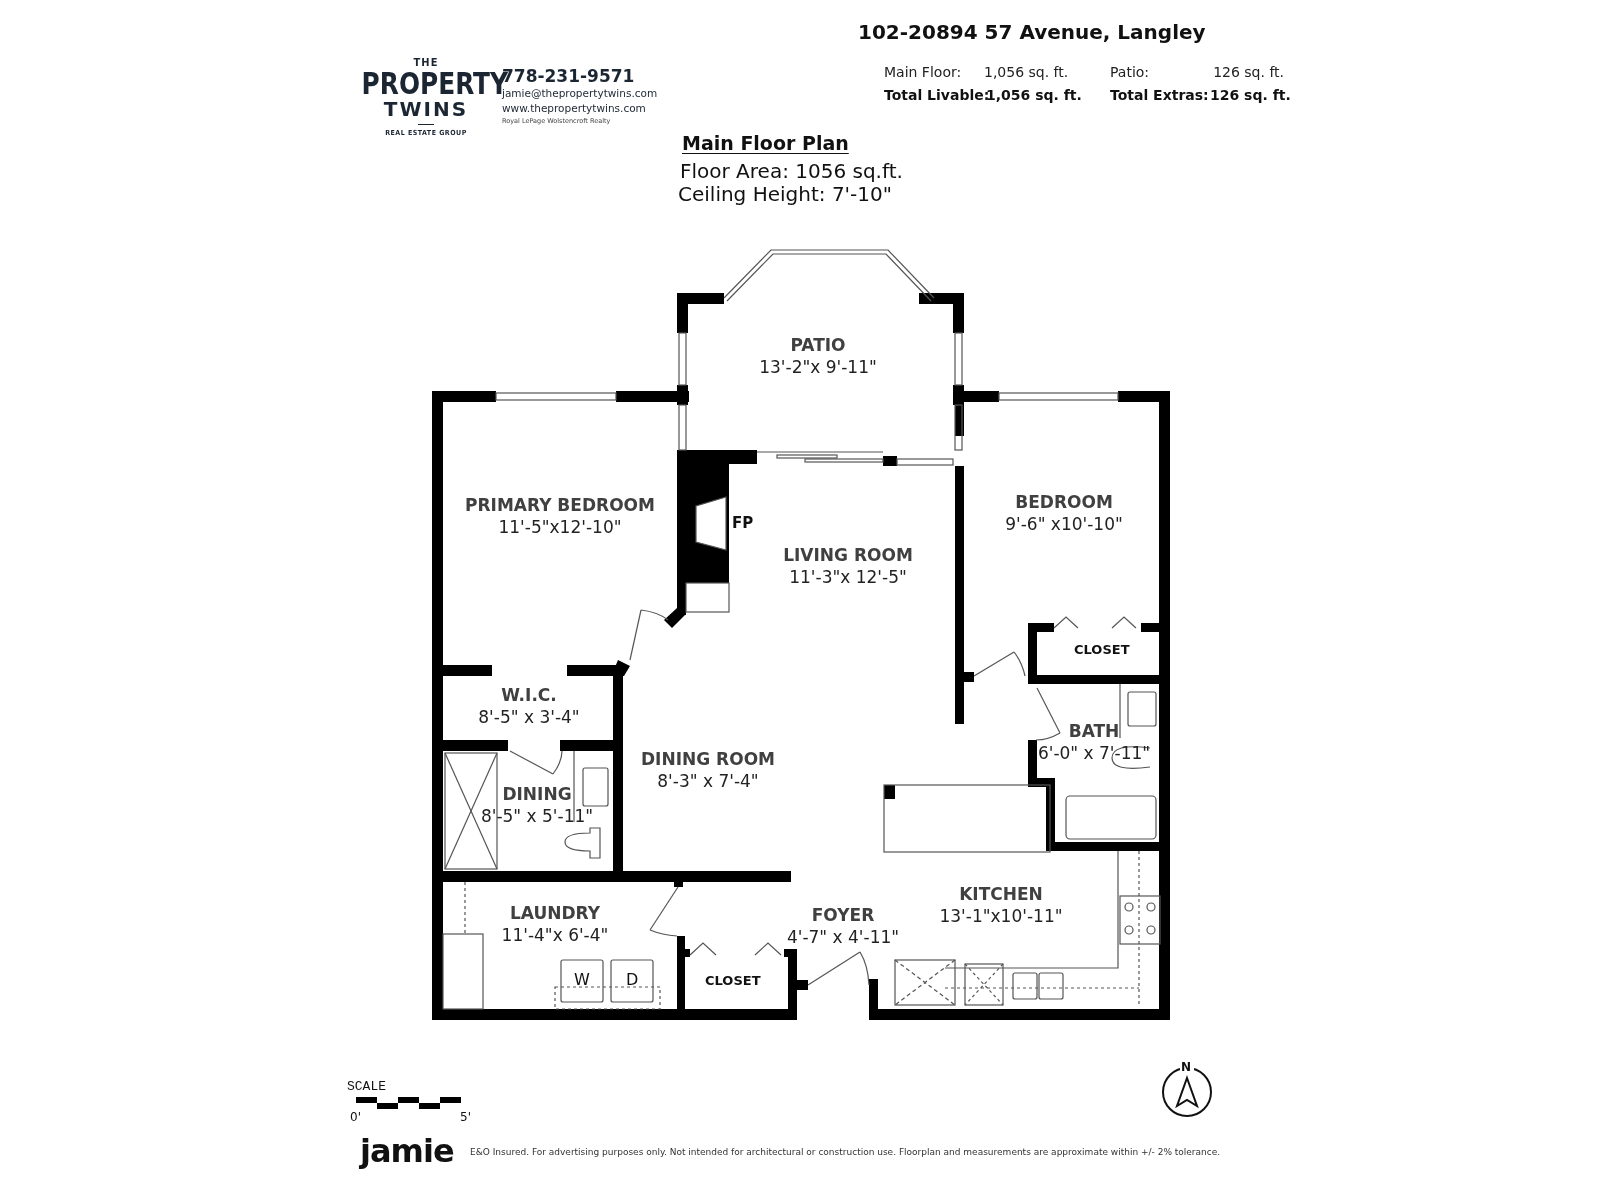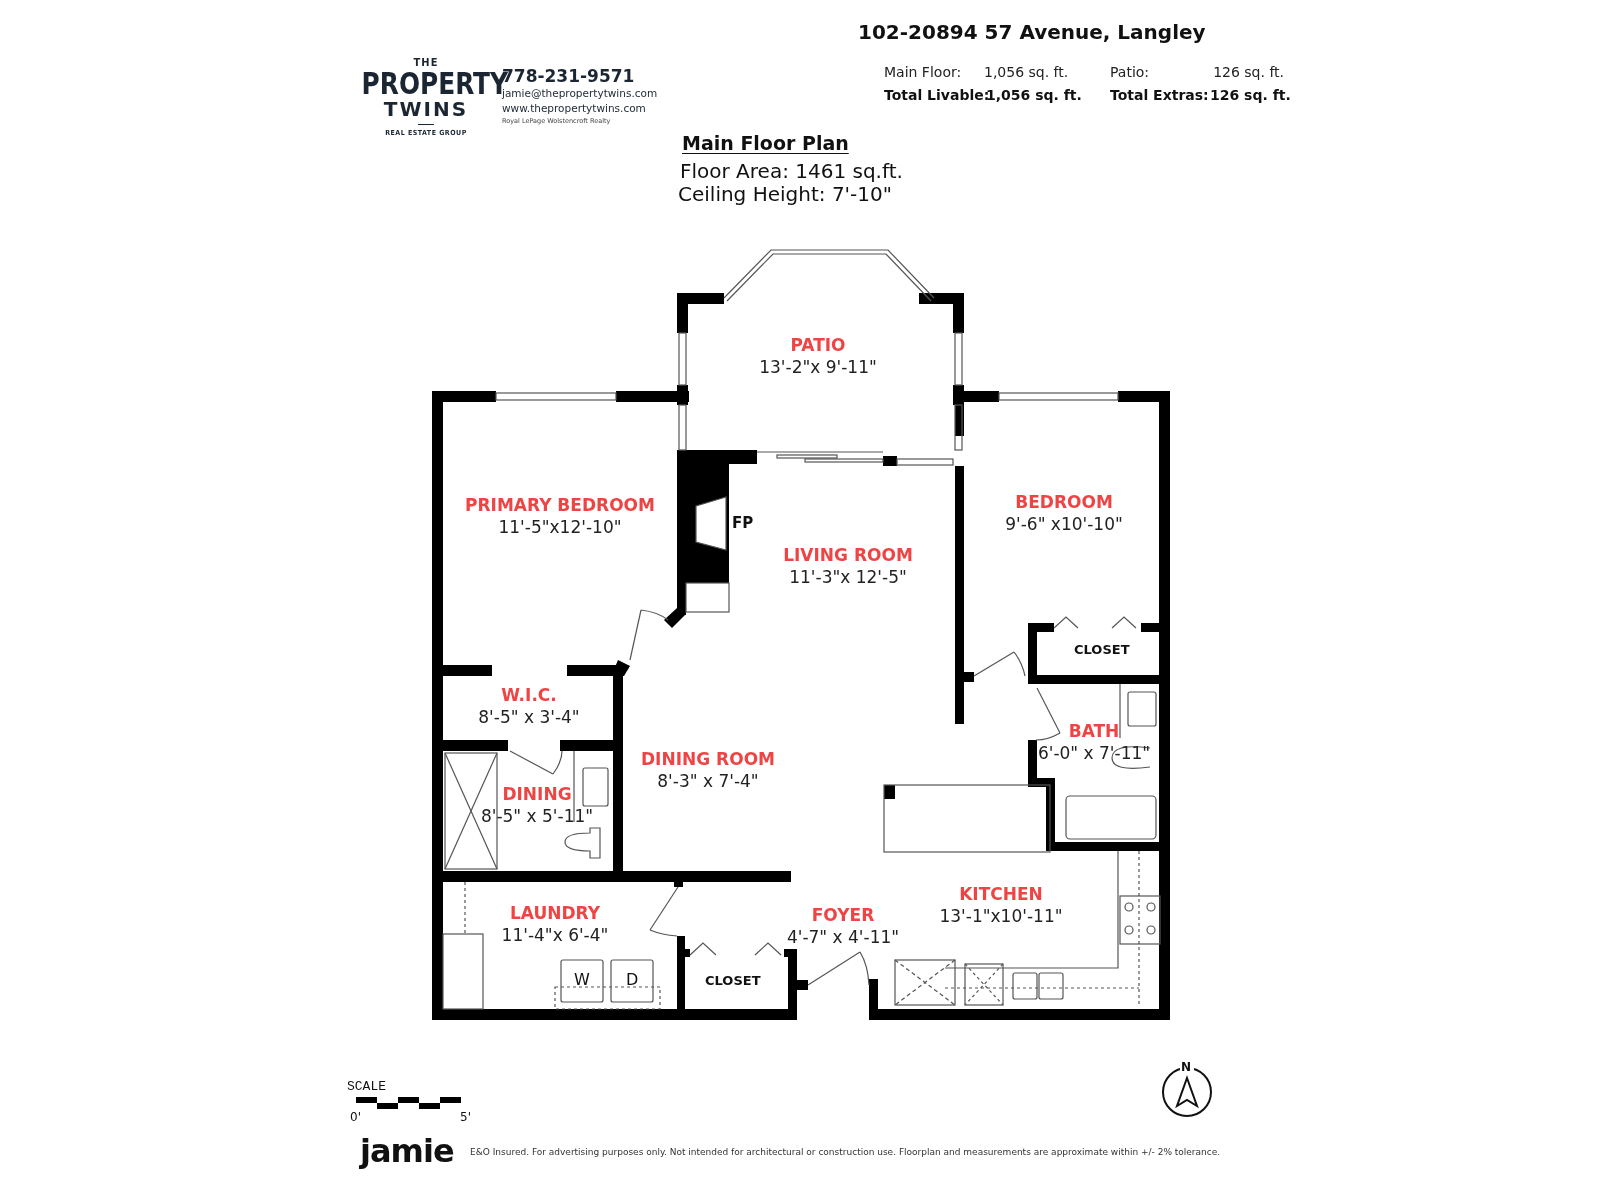--- a/index.html
+++ b/index.html
@@ -25,21 +25,21 @@
   .stats .c2{width:100px;}
   .stats .c3{width:100px;}
   .stats .c4{width:80px;text-align:right;}
   
   .ptitle{left:682px;top:132px;font-family:"DejaVu Sans",sans-serif;font-weight:bold;font-size:19px;text-decoration:underline;text-underline-offset:3px;}
   .parea{left:680px;top:160px;font-family:"DejaVu Sans",sans-serif;font-size:20px;line-height:23px;white-space:nowrap;}
   .pceil{left:678px;top:183px;font-family:"DejaVu Sans",sans-serif;font-size:20px;line-height:23px;white-space:nowrap;}
   
   svg.plan{position:absolute;left:0;top:0;width:1600px;height:1200px;}
   .rlabel{position:absolute;text-align:center;transform:translateX(-50%);white-space:nowrap;}
-  .rlabel .n{font-family:"DejaVu Sans",sans-serif;font-weight:bold;font-size:17px;line-height:22px;color:#ef4444;}
+  .rlabel .n{font-family:"DejaVu Sans",sans-serif;font-weight:bold;font-size:17px;line-height:22px;color:#404040;}
   .rlabel .d{font-family:"DejaVu Sans",sans-serif;font-size:17px;line-height:22px;color:#222;}
   
   .scale-l{left:347px;top:1079px;font-family:Liberation Mono, monospace;font-size:13px;}
   .scale-0{left:350px;top:1110px;font-family:"DejaVu Sans",sans-serif;font-size:12px;}
   .scale-5{left:460px;top:1110px;font-family:"DejaVu Sans",sans-serif;font-size:12px;}
   .cotala{left:360px;top:1132px;font-family:"DejaVu Sans",sans-serif;font-weight:bold;font-size:32px;letter-spacing:-1px;color:#111;}
   .disc{left:470px;top:1147px;font-family:"DejaVu Sans",sans-serif;font-size:9px;color:#333;white-space:nowrap;}
   .compass{left:1160px;top:1060px;}
 </style>
 </head>
@@ -69,21 +69,21 @@
   </div>
   <div class="row bold">
     <span style="width:102px">Total Livable:</span>
     <span style="width:102px">1,056 sq. ft.</span>
     <span style="padding-left:22px;width:100px">Total Extras:</span>
     <span style="width:80px;text-align:right">126 sq. ft.</span>
   </div>
 </div>
 
 <div class="abs ptitle">Main Floor Plan</div>
-<div class="abs parea">Floor Area: 1461 sq.ft.</div>
+<div class="abs parea">Floor Area: 1056 sq.ft.</div>
 <div class="abs pceil">Ceiling Height: 7'-10"</div>
 
 <svg class="plan" viewBox="0 0 1600 1200">
   <g fill="#000">
 
     <rect x="432" y="391" width="11" height="629"></rect>
 
     <rect x="432" y="1009" width="360" height="11"></rect>
     <rect x="878" y="1009" width="292" height="11"></rect>
 

